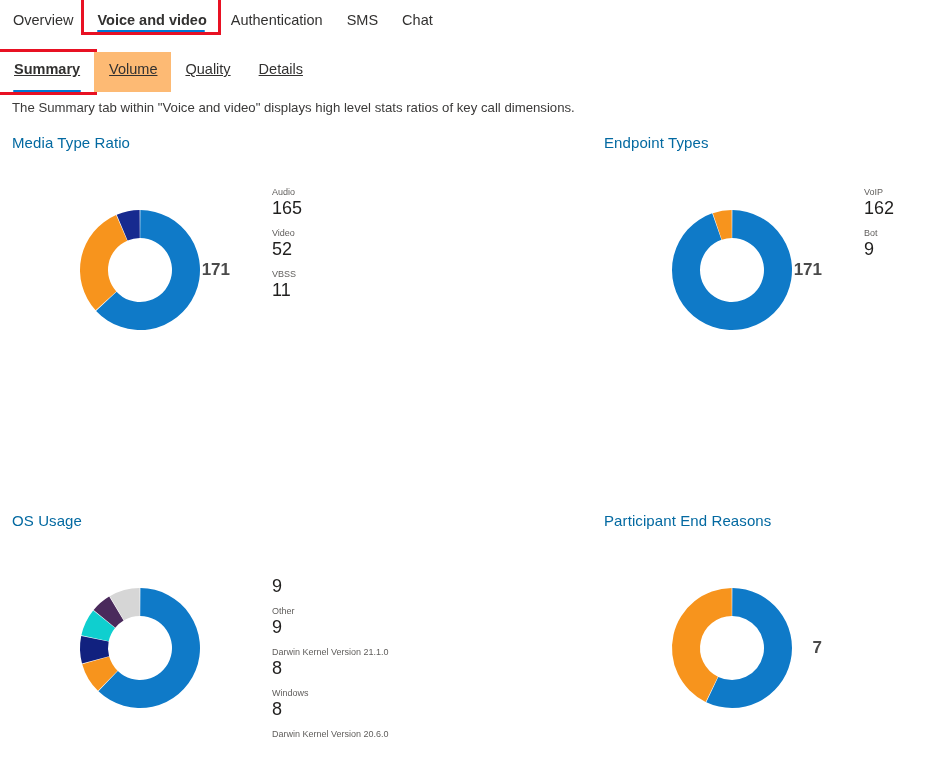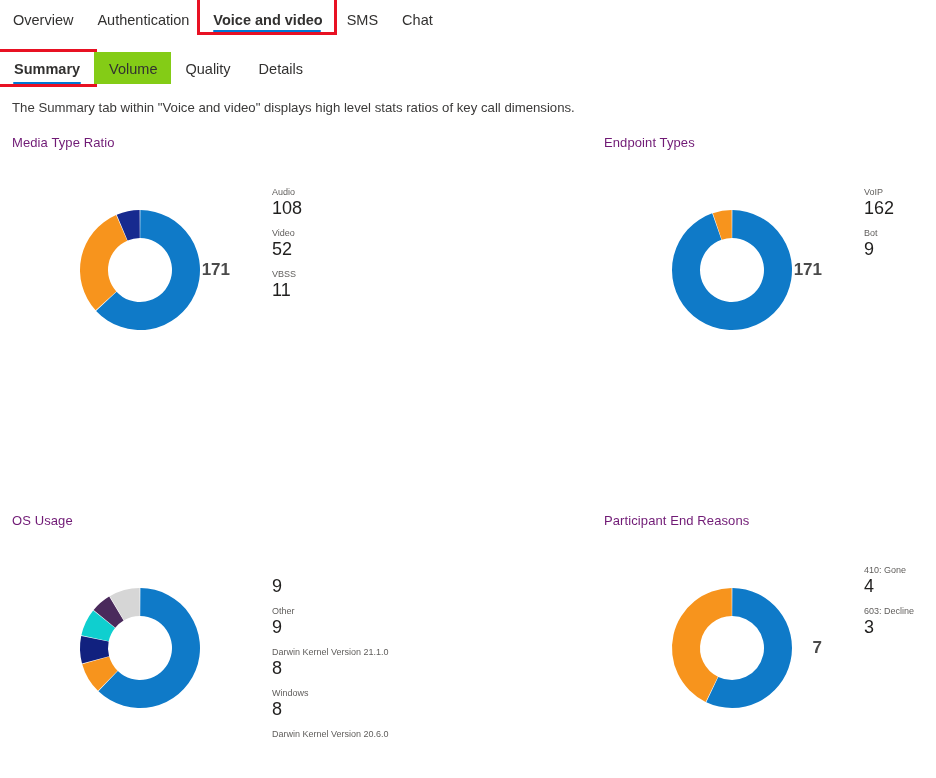--- a/index.html
+++ b/index.html
@@ -62,28 +62,29 @@
     top: 52px;
     height: 36px;
     display: flex;
     align-items: flex-start;
   }
   .subtab {
     position: relative;
     padding: 7px 14px 0 14px;
     font-size: 14.5px;
     line-height: 20px;
-    height: 32px;
+    height: 40px;
     box-sizing: border-box;
     color: #323130;
     white-space: nowrap;
     cursor: pointer;
+    text-decoration: underline;
   }
   .subtab.selected { font-weight: bold; }
-  .subtab.hovered  { background: #84cc16; padding-left: 15px; }
+  .subtab.hovered  { background: #fdba74; padding-left: 15px; }
   .subtab .underline {
     position: absolute;
     left: 13px;
     right: 13px;
     bottom: 0px;
     height: 2.5px;
     background: #0078d4;
     border-radius: 2px;
   }
   .subtab.redbox {
@@ -100,22 +101,22 @@
     line-height: 17px;
   }
 
   
   .panel {
     position: absolute;
     width: 420px;
     height: 360px;
   }
   .panel-title {
-    font-size: 13px;
-    color: #701a75;
+    font-size: 15px;
+    color: #0369a1;
     font-weight: normal;
     margin: 0;
     padding: 0;
     line-height: 18px;
     letter-spacing: .1px;
   }
   .panel-body {
     position: relative;
     margin-top: 12px;
     height: 230px;
@@ -168,22 +169,22 @@
     line-height: 21px;
     display: block;
     font-family: "Liberation Sans", sans-serif;
   }
 </style>
 </head>
 <body>
 
 <div class="toptabs" id="toptabs">
     <div class="toptab"><span>Overview</span></div>
+    <div class="toptab selected redbox"><span>Voice and video</span><div class="underline"></div></div>
     <div class="toptab"><span>Authentication</span></div>
-    <div class="toptab selected redbox"><span>Voice and video</span><div class="underline"></div></div>
     <div class="toptab"><span>SMS</span></div>
     <div class="toptab"><span>Chat</span></div>
   </div>
 
 <div class="subtabs" id="subtabs">
     <div class="subtab selected redbox"><span>Summary</span><div class="underline"></div></div>
     <div class="subtab hovered"><span>Volume</span></div>
     <div class="subtab"><span>Quality</span></div>
     <div class="subtab"><span>Details</span></div>
   </div>
@@ -199,21 +200,21 @@
           <path d="M 45.61354003619221 130.37130381696 A 60 60 0 0 1 66.07345266456102 34.977092655831086 L 77.23917475443254 60.65444941644324 A 32 32 0 0 0 66.32722135263585 111.531362035712 Z" fill="#f7941d"></path>
           <path d="M 66.73543439694356 34.69394258039104 A 60 60 0 0 1 89.64000215999603 30.001079996760005 L 89.80800115199789 58.000575998272 A 32 32 0 0 0 77.5922316783699 60.50343604287522 Z" fill="#172a8f"></path>
         </svg>
         <div class="donut-center" style="left: 20px; width: 180px; top: 96px;">171</div>
       </div>
       <div class="legend" style="left: 250px;">
         <div class="legend-item">
           <span class="legend-swatch" style="background: rgb(15, 122, 200);"></span>
           <span class="legend-text">
             <span class="legend-label">Audio</span>
-            <span class="legend-value">108</span>
+            <span class="legend-value">165</span>
           </span>
         </div>
         <div class="legend-item">
           <span class="legend-swatch" style="background: rgb(247, 148, 29);"></span>
           <span class="legend-text">
             <span class="legend-label">Video</span>
             <span class="legend-value">52</span>
           </span>
         </div>
         <div class="legend-item">
@@ -308,30 +309,14 @@
 <div class="panel" style="left:604px; top:512px;">
     <div class="panel-title">Participant End Reasons</div>
     <div class="panel-body">
       <div class="donut-wrap">
         <svg width="180" height="180" viewBox="0 0 180 180" style="position: absolute; left: 20px; top: 16px;">
           <path d="M 90.35999784000389 30.001079996760005 A 60 60 0 1 1 64.29179109233459 144.21335623958208 L 76.28895524924512 118.91378999444377 A 32 32 0 1 0 90.19199884800207 58.000575998272 Z" fill="#0f7ac8"></path>
           <path d="M 63.64309739962337 143.90096182179184 A 60 60 0 0 1 89.64000215999609 30.001079996760005 L 89.80800115199791 58.000575998272 A 32 32 0 0 0 75.94298527979913 118.74717963828897 Z" fill="#f7941d"></path>
         </svg>
         <div class="donut-center" style="left: 20px; width: 180px; top: 96px;">7</div>
       </div>
-      <div class="legend" style="left: 250px;">
-        <div class="legend-item">
-          <span class="legend-swatch" style="background: rgb(15, 122, 200);"></span>
-          <span class="legend-text">
-            <span class="legend-label">410: Gone</span>
-            <span class="legend-value">4</span>
-          </span>
-        </div>
-        <div class="legend-item">
-          <span class="legend-swatch" style="background: rgb(247, 148, 29);"></span>
-          <span class="legend-text">
-            <span class="legend-label">603: Decline</span>
-            <span class="legend-value">3</span>
-          </span>
-        </div>
-      </div>
     </div>
   </div>
 
 </body></html>

